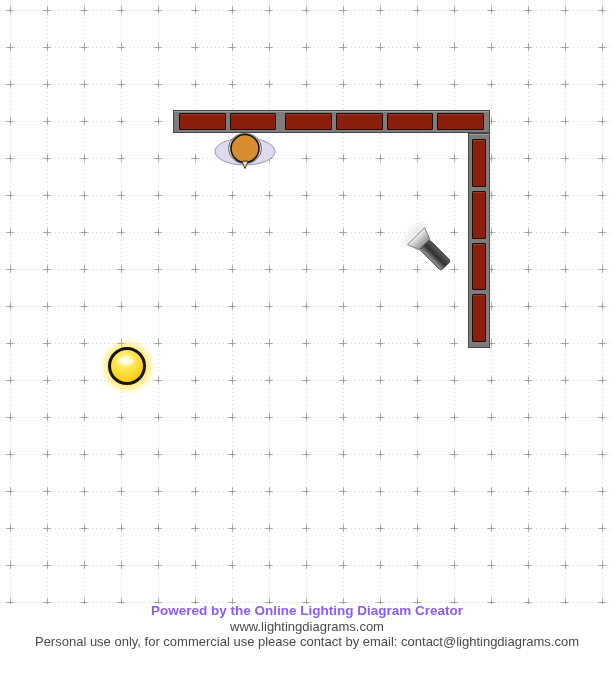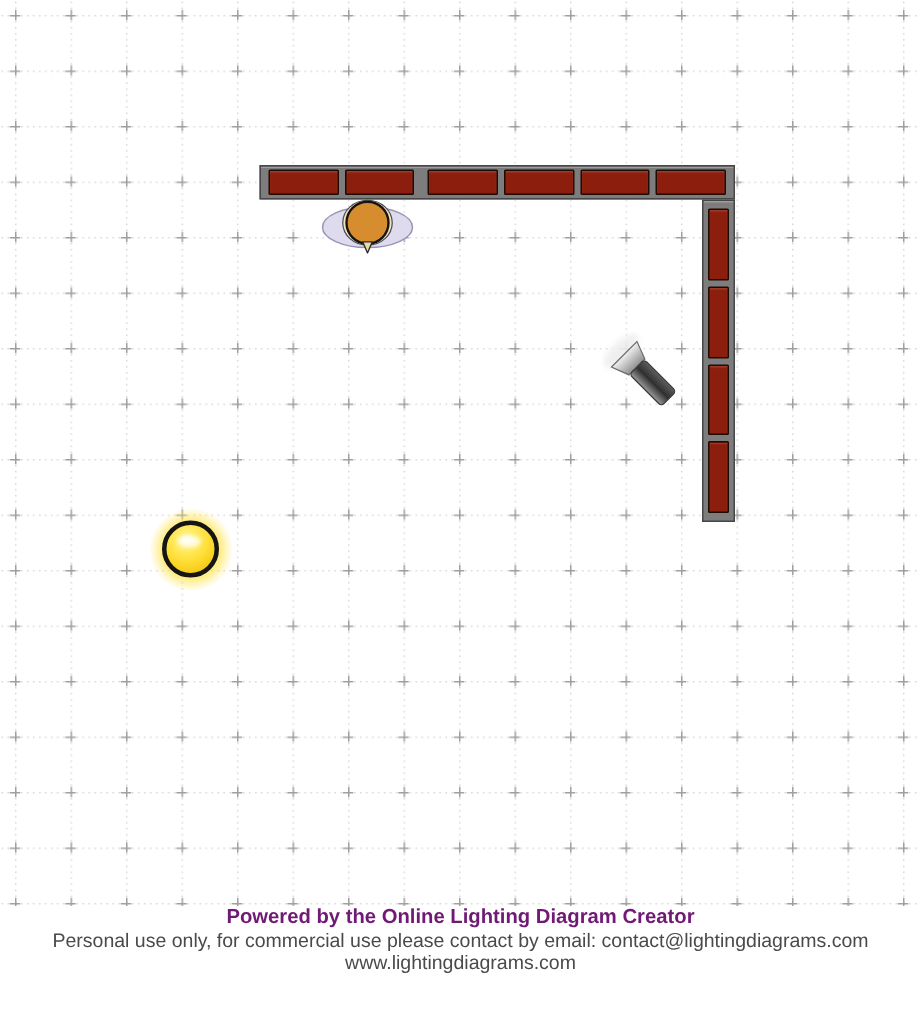--- a/index.html
+++ b/index.html
@@ -63,21 +63,21 @@
 
   
   .footer {
     position: absolute; left: 0; top: 603px; width: 614px;
     text-align: center;
     color: #4a4a4a;
     font-size: 13px;
     line-height: 15.5px;
   }
   .footer p { margin: 0; }
-  .footer .bold { font-weight: bold; font-size: 13.5px; color: #701a75; }
+  .footer .bold { font-weight: bold; font-size: 13.5px; color: #8b5cf6; }
 </style>
 </head>
 <body>
 
 <div class="stage">
 
   <svg class="grid-svg" width="614" height="604">
     <defs>
       <pattern id="gridpat" x="10" y="10" width="37" height="37" patternUnits="userSpaceOnUse">
         <line x1="0.5" y1="0" x2="0.5" y2="37" stroke="#d6d6d6" stroke-width="1" stroke-dasharray="1 3"></line>
@@ -134,17 +134,17 @@
   </svg>
 
   <div class="bulb">
     <div class="bulb-glow"></div>
     <div class="bulb-ring"></div>
     <div class="bulb-highlight"></div>
   </div>
 
   <div class="footer">
     <p class="bold">Powered by the Online Lighting Diagram Creator</p>
+    <p>www.lightingdiagrams.com</p>
     <p>Personal use only, for commercial use please contact by email: contact@lightingdiagrams.com</p>
-    <p>www.lightingdiagrams.com</p>
   </div>
 
 </div>
 
 </body></html>

